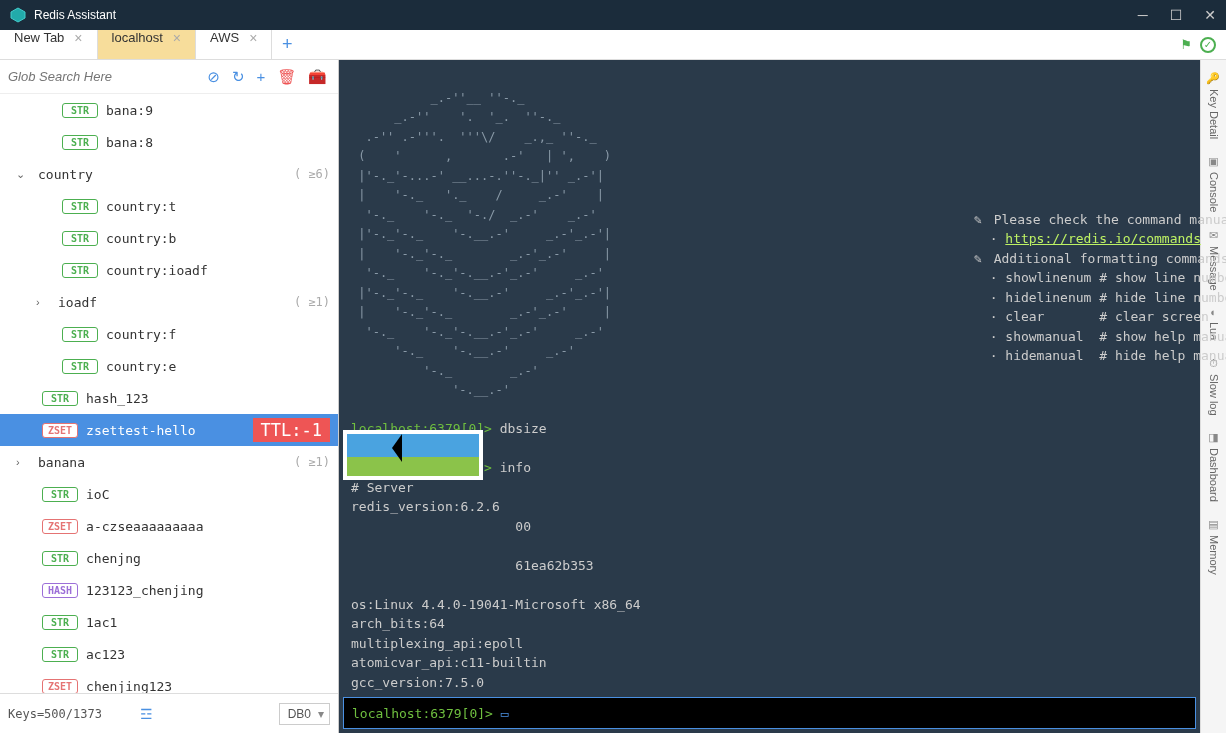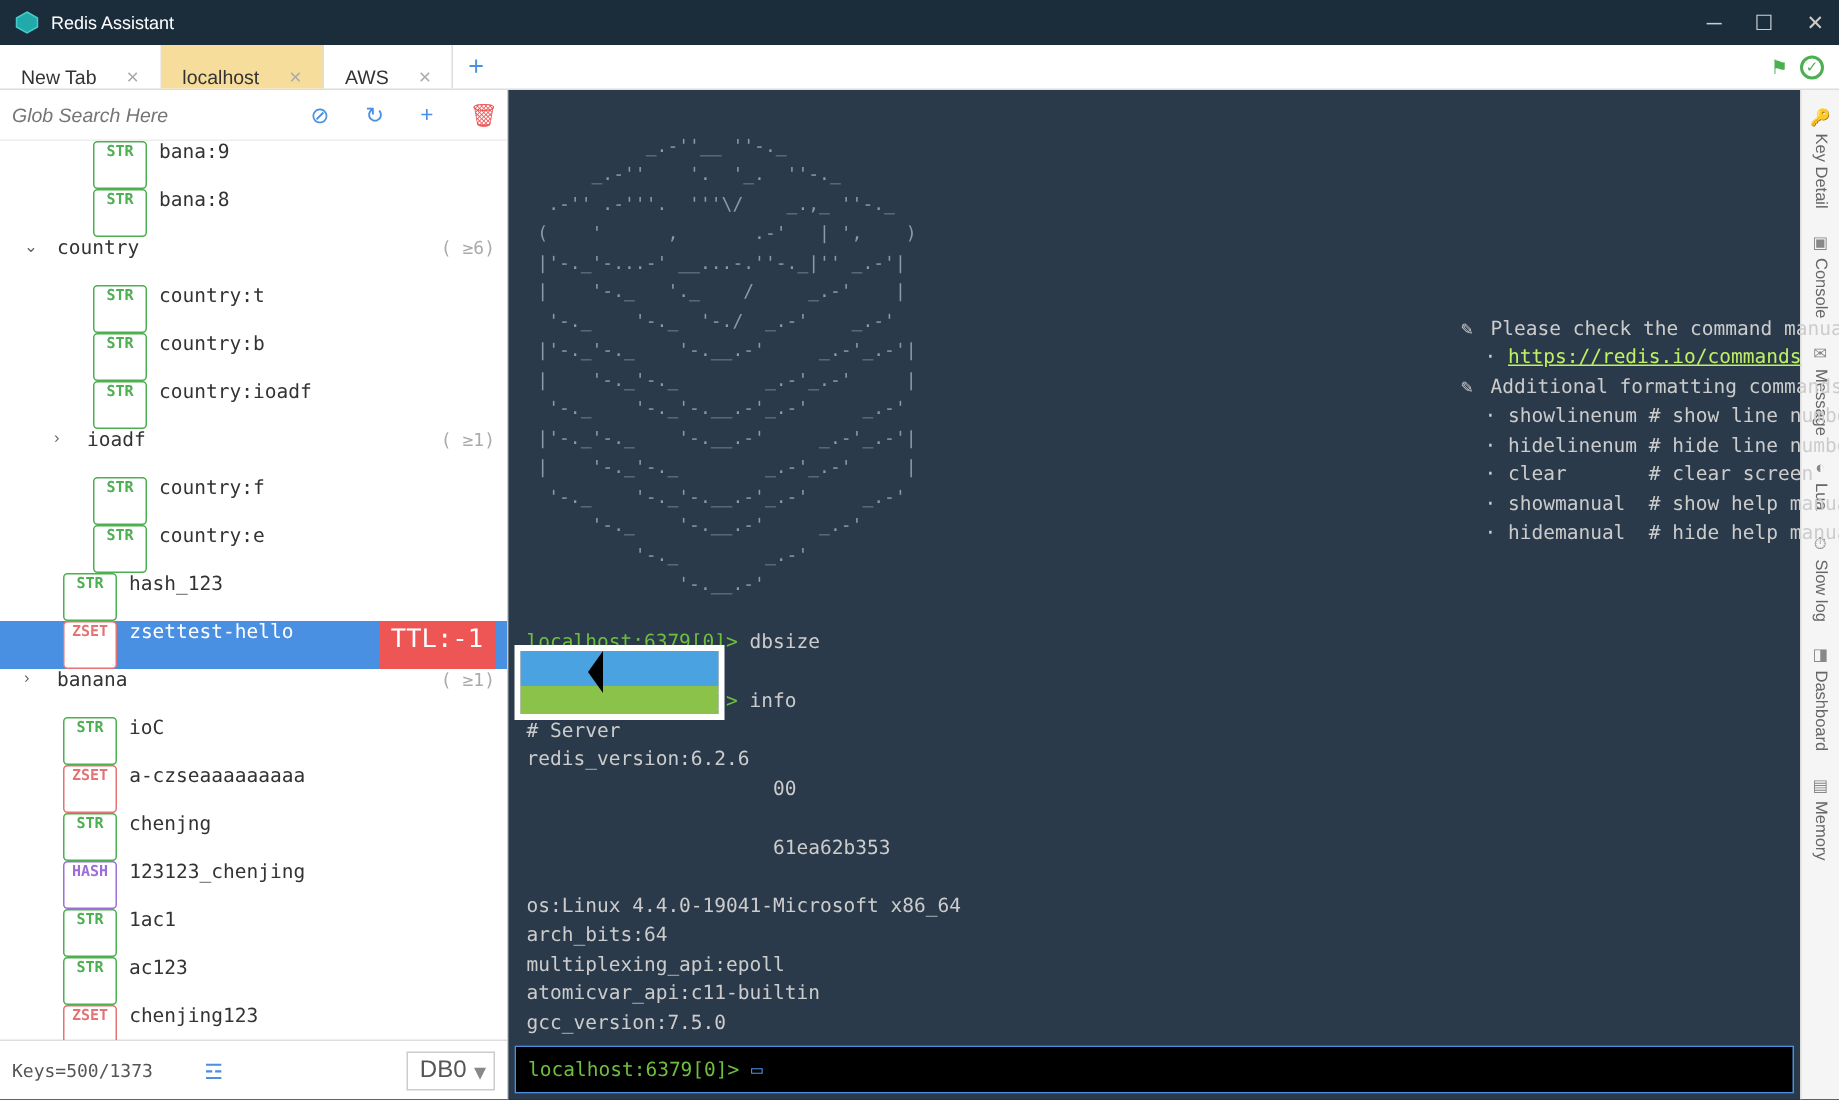--- a/index.html
+++ b/index.html
@@ -3,51 +3,51 @@
 <meta charset="utf-8">
 <style>
 *{margin:0;padding:0;box-sizing:border-box}
 body{font-family:-apple-system,BlinkMacSystemFont,"Segoe UI",sans-serif;font-size:13px;background:#1b2c3b;width:1226px;height:733px;overflow:hidden;color:#333}
 .titlebar{height:30px;background:#1b2c3b;display:flex;align-items:center;color:#fff;padding:0 10px}
 .titlebar .logo{width:16px;height:16px;margin-right:8px;display:inline-flex}
 .titlebar .title{font-size:12px;flex:1}
 .titlebar .winbtns{display:flex;gap:22px;color:#ccc}
 .titlebar .winbtn{cursor:pointer;font-size:14px}
 .tabbar{height:30px;background:#fff;display:flex;align-items:stretch;border-bottom:1px solid #ddd}
-.tab{padding:0 14px;display:flex;align-items:flex-end;gap:20px;border-right:1px solid #ddd;cursor:pointer;font-size:13px;color:#333}
+.tab{padding:0 14px;display:flex;align-items:flex-start;gap:10px;border-right:1px solid #ddd;cursor:pointer;font-size:13px;color:#333}
 .tab.active{background:#f7dd9b}
 .tab .close{color:#aaa;font-size:14px}
 .tab-add{width:30px;display:flex;align-items:center;justify-content:center;color:#4a90e2;font-size:18px;cursor:pointer}
 .tabbar-right{margin-left:auto;display:flex;align-items:center;gap:8px;padding:0 10px}
 .icon-flag{color:#4caf50}
 .icon-check{width:16px;height:16px;border:2px solid #4caf50;border-radius:50%;display:inline-flex;align-items:center;justify-content:center;color:#4caf50;font-size:10px}
 .main{display:flex;height:673px}
 .sidebar{width:339px;background:#fff;border-right:1px solid #ccc;display:flex;flex-direction:column}
-.search-row{height:34px;display:flex;align-items:center;padding:0 8px;border-bottom:1px solid #eee;gap:18px}
+.search-row{height:34px;display:flex;align-items:center;padding:0 8px;border-bottom:1px solid #eee;gap:6px}
 .search-input{flex:1;border:none;outline:none;font-size:13px;color:#aaa;font-style:italic;background:transparent}
 .search-row .tbtn{color:#4a90e2;cursor:pointer;font-size:15px;padding:0 3px}
 .search-row .tbtn.danger{color:#e55}
 .search-row .tbtn.dark{color:#555}
 .tree{flex:1;overflow-y:auto;position:relative}
 .tree::-webkit-scrollbar{width:10px}
 .tree::-webkit-scrollbar-thumb{background:#ccc;border-radius:5px}
-.tree-item{height:32px;display:flex;padding:0 8px;cursor:pointer;gap:8px}
+.tree-item{height:32px;display:flex;align-items:center;padding:0 8px;cursor:pointer;gap:8px}
 .tree-item.selected{background:#4a90e2;color:#fff}
 .tree-item .chevron{width:14px;color:#666;font-size:11px}
 .tag{font-size:10px;font-family:monospace;border:1px solid;border-radius:3px;padding:1px 5px;font-weight:bold;text-align:center;min-width:36px}
 .tag.str{color:#4caf50;border-color:#4caf50}
 .tag.zset{color:#e57373;border-color:#e57373}
 .tag.hash{color:#9c6fd8;border-color:#9c6fd8}
 .tree-item.selected .tag{background:#fff}
 .key-label{font-family:"Consolas",monospace;font-size:13px}
 .count{margin-left:auto;color:#aaa;font-family:monospace;font-size:12px}
 .ttl-badge{margin-left:auto;background:#e55;color:#fff;padding:2px 8px;font-size:17px;font-family:monospace}
 .status-row{height:40px;border-top:1px solid #ddd;display:flex;align-items:center;padding:0 8px;font-size:12px;color:#555}
 .status-row .keys{flex:1;font-family:monospace}
-.db-select{border:1px solid #ccc;padding:3px 18px 3px 8px;font-size:16px;cursor:pointer;position:relative;background:#fff}
+.db-select{border:1px solid #ccc;padding:3px 18px 3px 8px;font-size:12px;cursor:pointer;position:relative;background:#fff}
 .db-select::after{content:"▾";position:absolute;right:5px;color:#888}
 .console{flex:1;background:#2a3a4a;color:#ccc;font-family:"Consolas",monospace;font-size:13px;display:flex;flex-direction:column;position:relative}
 .console-body{flex:1;padding:8px 12px;overflow:hidden;line-height:1.5;white-space:pre}
 .ascii{color:#8a9aa8;font-size:12px;line-height:1.3}
 .help{position:absolute;top:130px;left:635px;color:#ccc;font-size:13px;line-height:1.5}
 .help a{color:#bef264;text-decoration:underline}
 .help .pen{color:#ccc;margin-right:4px}
 .prompt{color:#6fbf3f}
 .cmd-row{height:32px;background:#000;border:1px solid #4a90e2;display:flex;align-items:center;padding:0 8px;margin:4px}
 .cmd-row input{flex:1;background:transparent;border:none;outline:none;color:#aaa;font-family:inherit;font-size:13px;font-style:italic}

